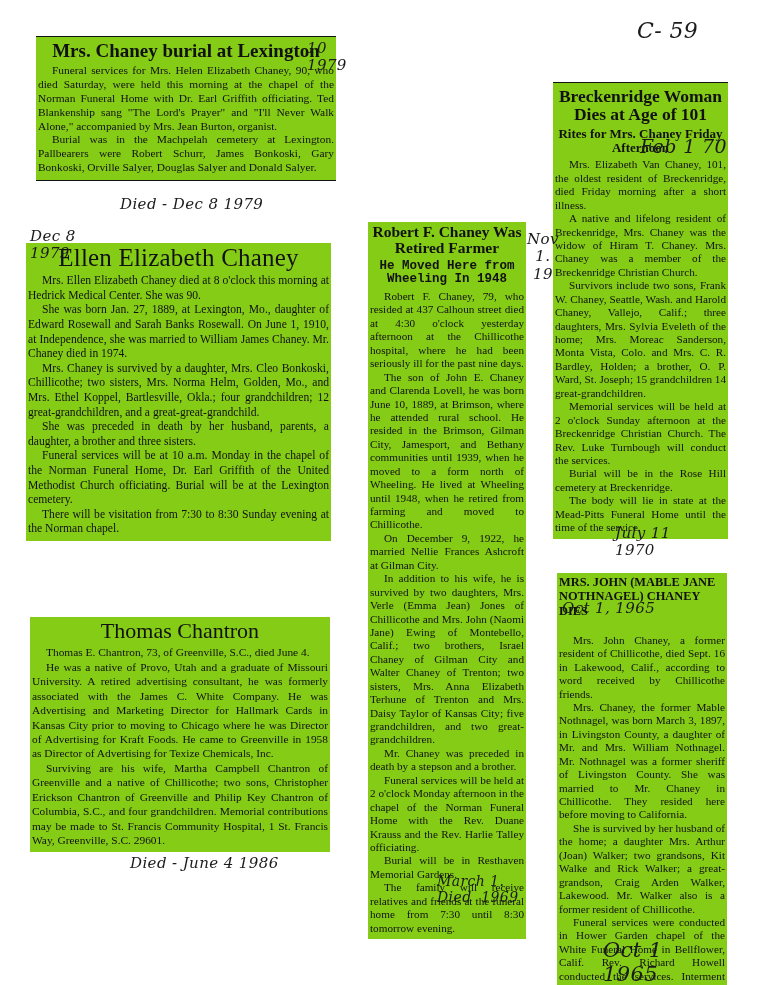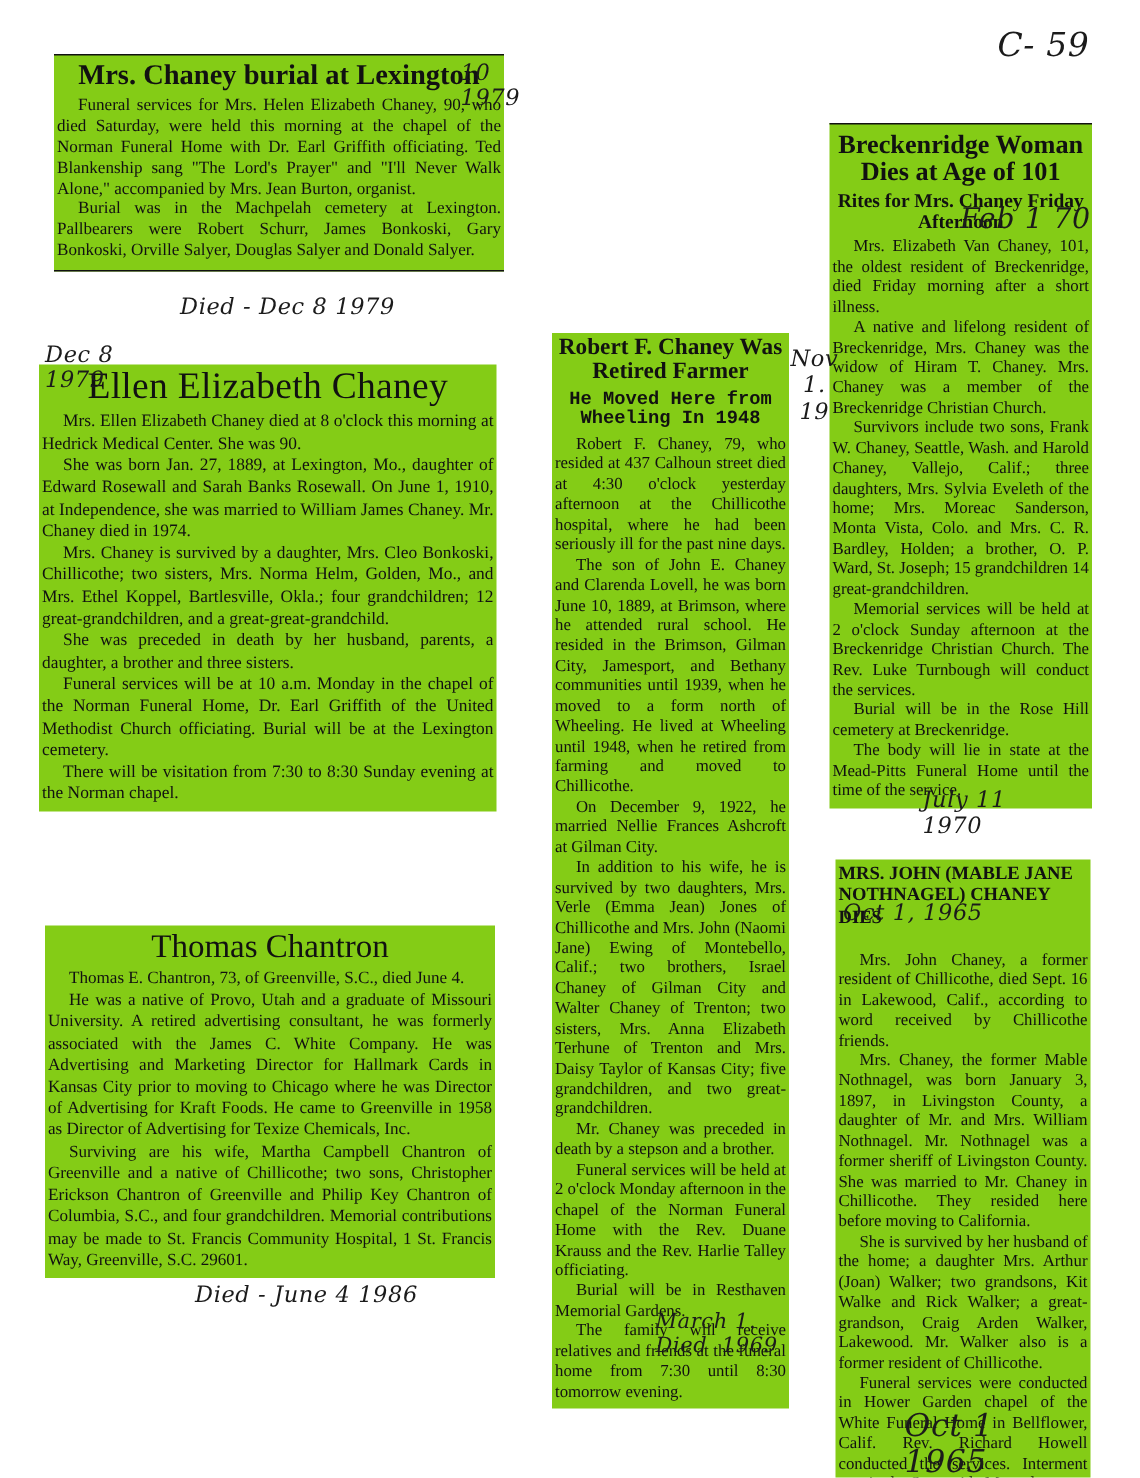--- a/index.html
+++ b/index.html
@@ -159,26 +159,26 @@
     <p class="body">Survivors include two sons, Frank W. Chaney, Seattle, Wash. and Harold Chaney, Vallejo, Calif.; three daughters, Mrs. Sylvia Eveleth of the home; Mrs. Moreac Sanderson, Monta Vista, Colo. and Mrs. C. R. Bardley, Holden; a brother, O. P. Ward, St. Joseph; 15 grandchildren 14 great-grandchildren.</p>
     <p class="body">Memorial services will be held at 2 o'clock Sunday afternoon at the Breckenridge Christian Church. The Rev. Luke Turnbough will conduct the services.</p>
     <p class="body">Burial will be in the Rose Hill cemetery at Breckenridge.</p>
     <p class="body">The body will lie in state at the Mead-Pitts Funeral Home until the time of the service.</p>
   </div>
 
   <div class="clip" id="art-mable">
     <div class="headline">MRS. JOHN (MABLE JANE NOTHNAGEL) CHANEY DIES</div>
     <div style="height:13px"></div>
     <p class="body">Mrs. John Chaney, a former resident of Chillicothe, died Sept. 16 in Lakewood, Calif., according to word received by Chillicothe friends.</p>
-    <p class="body">Mrs. Chaney, the former Mable Nothnagel, was born January 3, 1897, in Livingston County, a daughter of Mr. and Mrs. William Nothnagel. Mr. Nothnagel was a former sheriff of Livingston County. She was married to Mr. Chaney in Chillicothe. They resided here before moving to California.</p>
+    <p class="body">Mrs. Chaney, the former Mable Nothnagel, was born March 3, 1897, in Livingston County, a daughter of Mr. and Mrs. William Nothnagel. Mr. Nothnagel was a former sheriff of Livingston County. She was married to Mr. Chaney in Chillicothe. They resided here before moving to California.</p>
     <p class="body">She is survived by her husband of the home; a daughter Mrs. Arthur (Joan) Walker; two grandsons, Kit Walke and Rick Walker; a great-grandson, Craig Arden Walker, Lakewood. Mr. Walker also is a former resident of Chillicothe.</p>
     <p class="body">Funeral services were conducted in Hower Garden chapel of the White Funeral Home in Bellflower, Calif. Rev. Richard Howell conducted the services. Interment was in the Sunnyside Mausoleum.</p>
   </div>
 
-  <div class="hand" style="left:665px; top:18px; font-size:22px;">C- 59</div>
+  <div class="hand" style="left:637px; top:18px; font-size:22px;">C- 59</div>
 
   <div class="hand" style="left:307px; top:40px; font-size:15px;">10
 1979</div>
 
   <div class="hand" style="left:120px; top:196px; font-size:15px;">Died - Dec 8 1979</div>
 
   <div class="hand" style="left:30px; top:228px; font-size:15px;">Dec 8
 1979</div>
 
   <div class="hand" style="left:130px; top:855px; font-size:15px;">Died - June 4 1986</div>

